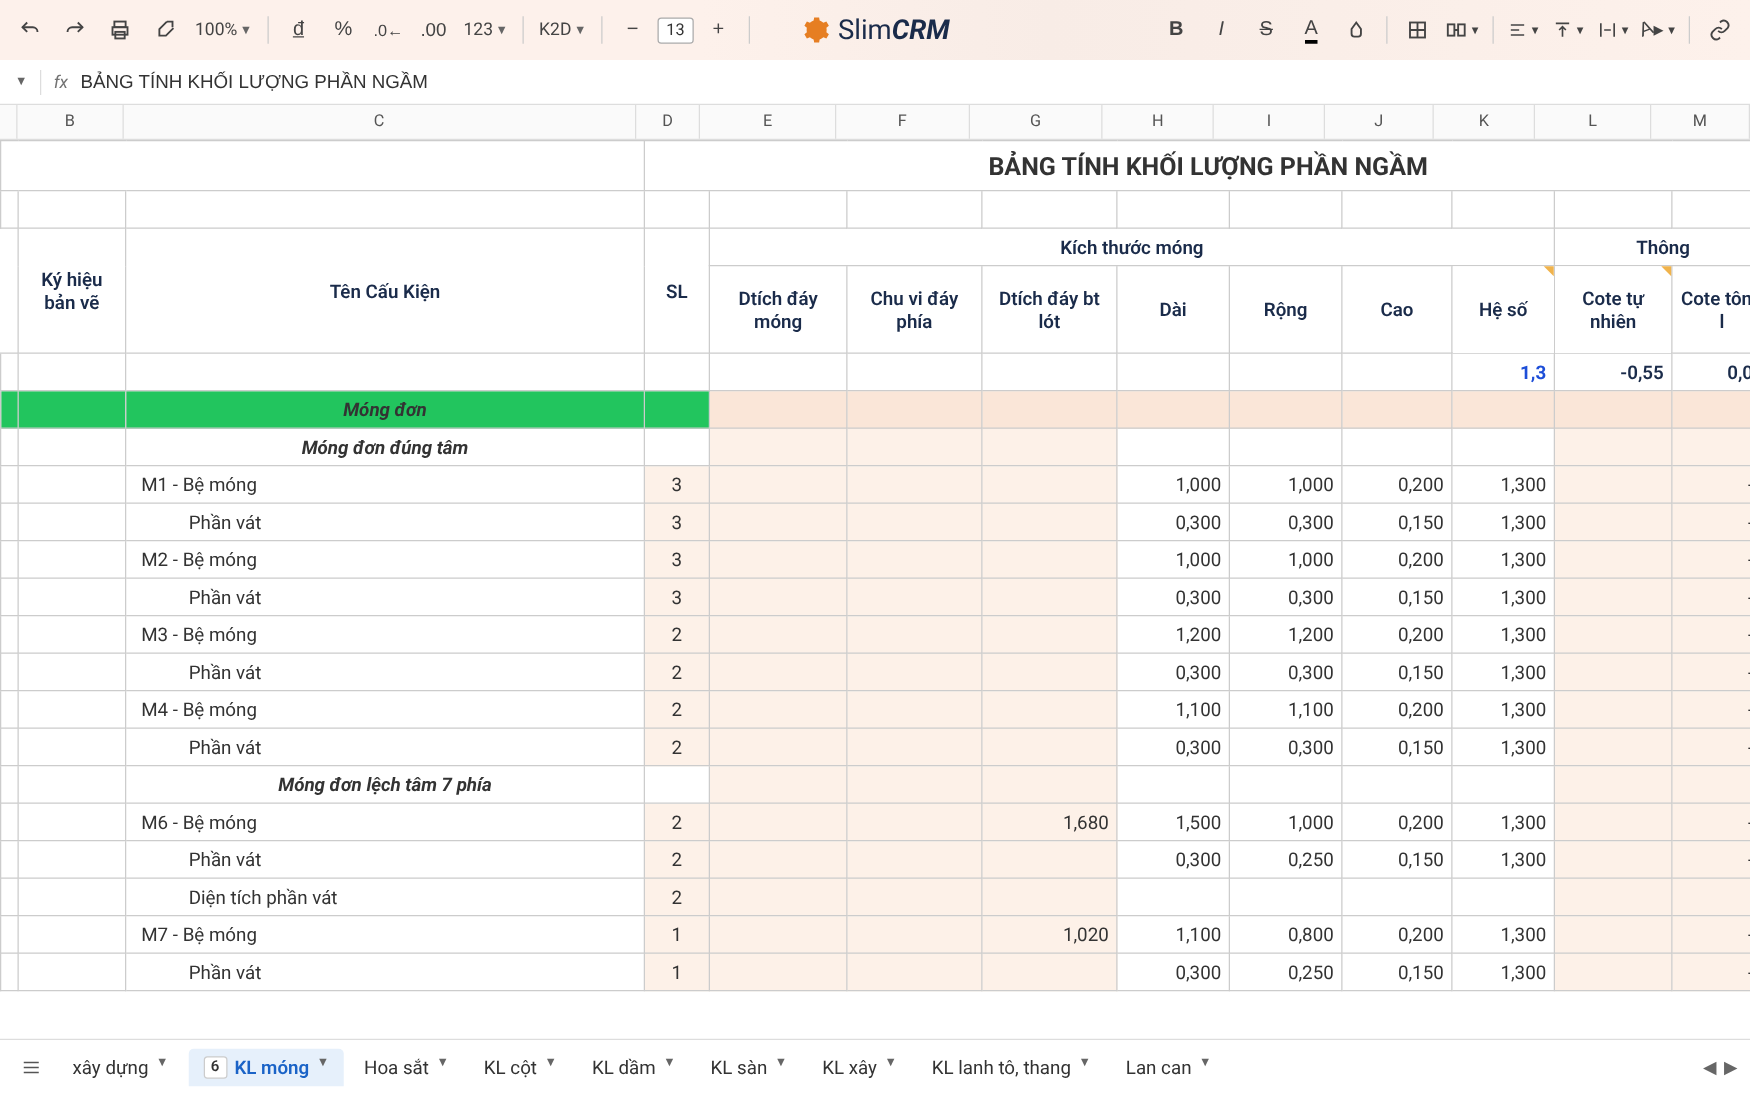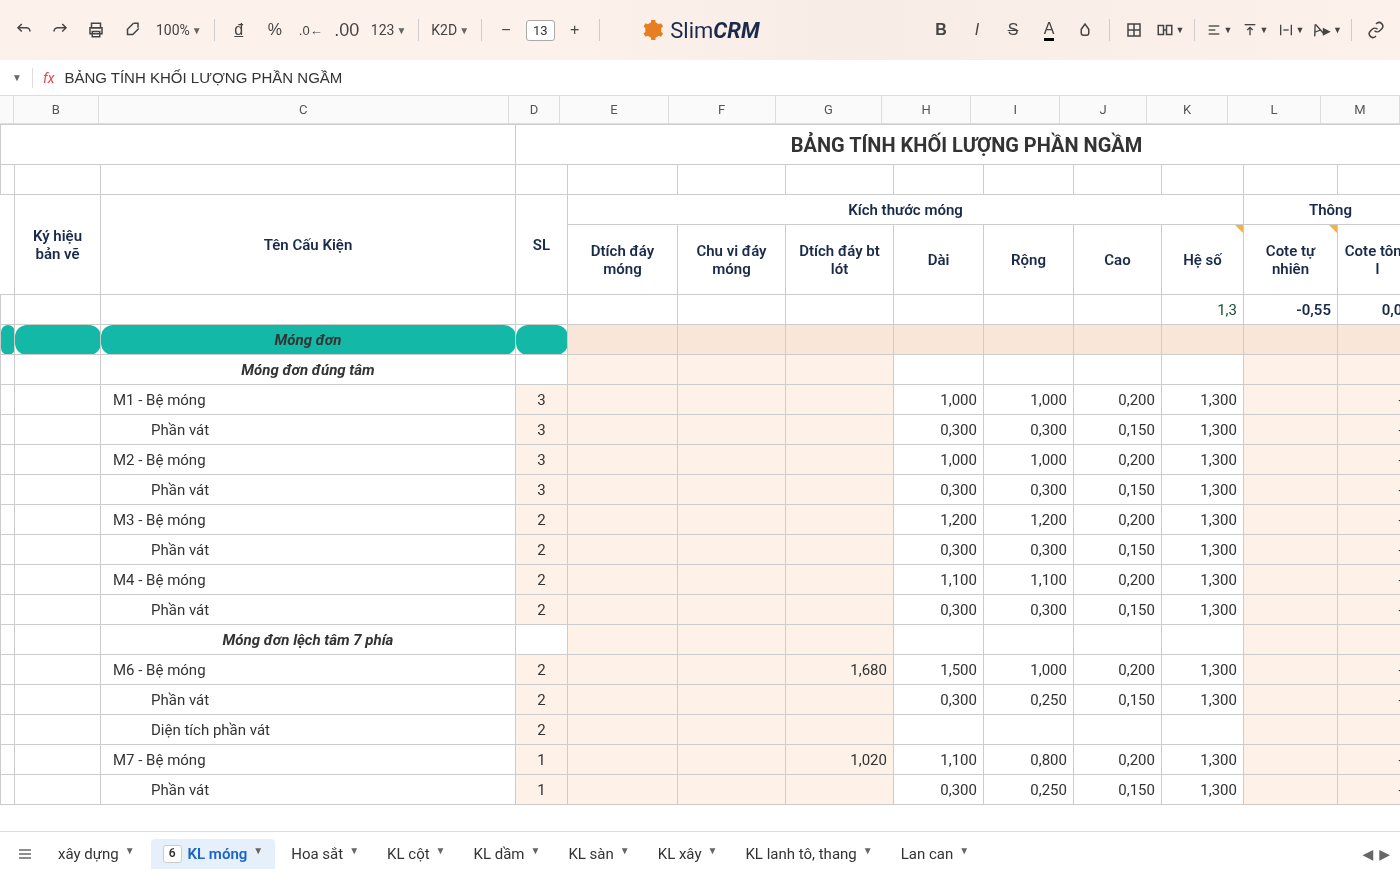--- a/index.html
+++ b/index.html
@@ -9,21 +9,21 @@
   color: #333;
   background: #fff;
   width: 1400px;
   height: 875px;
   overflow: hidden;
   position: relative;
 }
 
 
 .toolbar {
-  height: 60px;
+  height: 48px;
   background: linear-gradient(to right, #fdf1eb 0%, #fdf1eb 40%, #f8ece6 60%, #fdf1eb 100%);
   display: flex;
   align-items: center;
   padding: 0 8px;
   gap: 4px;
   position: relative;
 }
 .toolbar-btn {
   min-width: 32px;
   height: 32px;
@@ -75,21 +75,21 @@
   border-bottom: 1px solid #ddd;
   gap: 10px;
 }
 .name-box {
   display: flex;
   align-items: center;
   gap: 6px;
   color: #666;
 }
 .name-box .chev { font-size: 10px; }
-.fx-label { font-style: italic; color: #ef4444; font-size: 14px; }
+.fx-label { font-style: italic; color: #737373; font-size: 14px; }
 .formula-input {
   flex: 1;
   border: none;
   outline: none;
   font-size: 15px;
   color: #333;
   background: transparent;
 }
 
 
@@ -153,21 +153,21 @@
   font-size: 15px;
 }
 .val-right { text-align: right; }
 .val-center { text-align: center; }
 .bold-center { text-align: center; font-weight: 700; font-style: italic; }
 .bold-center-plain { text-align: center; font-weight: 700; font-style: italic; }
 .row-label { text-align: left; padding-left: 12px !important; }
 .row-label-indent { text-align: left; padding-left: 50px !important; }
 .peach { background: #fae6d8; }
 .peach-light { background: #fdf1e8; }
-.blue-light { background: #14b8a6; border-radius: 12px; }
+.blue-light { background: #22c55e; }
 .note-triangle { position: relative; }
 .note-triangle::after {
   content: "";
   position: absolute;
   top: 0; right: 0;
   border-top: 8px solid #f0b34c;
   border-left: 8px solid transparent;
 }
 
 
@@ -268,21 +268,21 @@
   <div class="toolbar-text">
       <span>100%</span>
       <span class="chev">▼</span>
     </div>
   <div class="toolbar-sep"></div>
   <button class="toolbar-btn">
       <span style="text-decoration:underline">đ</span>
     </button>
   <button class="toolbar-btn">%</button>
   <button class="toolbar-btn" style="font-size:13px">.0←</button>
-  <button class="toolbar-btn" style="font-size:18px">.00</button>
+  <button class="toolbar-btn" style="font-size:15px">.00</button>
   <div class="toolbar-text">
       <span>123</span>
       <span class="chev">▼</span>
     </div>
   <div class="toolbar-sep"></div>
   <div class="toolbar-text">
       <span>K2D</span>
       <span class="chev">▼</span>
     </div>
   <div class="toolbar-sep"></div>
@@ -441,42 +441,42 @@
     <tr>
       <th rowspan="2" style="border-left:none"></th>
       <th rowspan="2" class="subhdr">Ký hiệu bản vẽ</th>
       <th rowspan="2" class="subhdr">Tên Cấu Kiện</th>
       <th rowspan="2" class="subhdr">SL</th>
       <th colspan="7" class="group-hdr">Kích thước móng</th>
       <th colspan="2" class="group-hdr">Thông</th>
     </tr>
     <tr style="height:70px">
       <th class="subhdr">Dtích đáy móng</th>
-      <th class="subhdr">Chu vi đáy móng</th>
+      <th class="subhdr">Chu vi đáy phía</th>
       <th class="subhdr">Dtích đáy bt lót</th>
       <th class="subhdr">Dài</th>
       <th class="subhdr">Rộng</th>
       <th class="subhdr">Cao</th>
       <th class="subhdr note-triangle">Hệ số</th>
       <th class="subhdr note-triangle">Cote tự nhiên</th>
       <th class="subhdr">Cote tông l</th>
     </tr>
 
     <tr>
       <td></td>
           <td></td>
           <td></td>
           <td></td>
           <td></td>
           <td></td>
           <td></td>
           <td></td>
           <td></td>
           <td></td>
-      <td class="val-right" style="color:#14532d;font-weight:400">1,3</td>
+      <td class="val-right" style="color:#1d4ed8;font-weight:700">1,3</td>
       <td class="val-right" style="color:#1a2b4a;font-weight:600">-0,55</td>
       <td class="val-right" style="color:#1a2b4a;font-weight:600">0,05</td>
     </tr>
 
     <tr>
       <td class="blue-light"></td>
           <td class="blue-light"></td>
       <td class="bold-center blue-light">Móng đơn</td>
       <td class="blue-light"></td>
       <td class="peach"></td>

